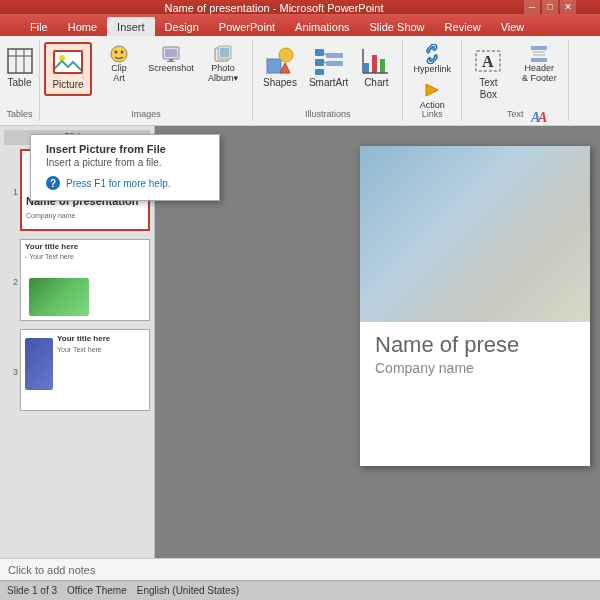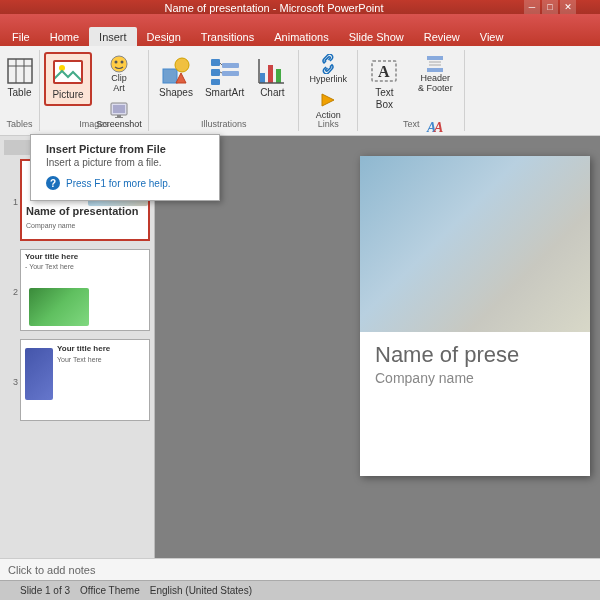--- a/index.html
+++ b/index.html
@@ -14,25 +14,25 @@
       padding: 0 24px;
       color: white;
       font-size: 11px;
     }
     .title-bar-text { flex: 1; text-align: center; }
     .title-bar-controls { display: flex; gap: 2px; }
     .title-btn { width: 16px; height: 14px; background: rgba(255,255,255,0.2); border: none; color: white; font-size: 9px; cursor: pointer; display: flex; align-items: center; justify-content: center; }
 
     
     .ribbon-tabs {
-      height: 32px;
+      height: 22px;
       background: linear-gradient(to bottom, #d9534f, #c0392b);
       display: flex;
       align-items: flex-end;
-      padding-left: 2px;
+      padding-left: 20px;
       text-align: center;
     }
     .ribbon-tab {
       padding: 3px 10px;
       font-size: 11px;
       color: white;
       cursor: pointer;
       border-radius: 2px 2px 0 0;
       height: 19px;
       display: flex;
@@ -264,21 +264,21 @@
       font-weight: bold;
       flex-shrink: 0;
     }
 
     
     .status-bar {
       height: 20px;
       background: #c8c8c8;
       display: flex;
       align-items: center;
-      padding: 0 20px;
+      padding: 0 7px;
       font-size: 10px;
       color: #333;
       border-top: 1px solid #aaa;
       gap: 10px;
       position: absolute;
       bottom: 0;
       width: 600px;
     }
     .illus-items {
       display: flex;
@@ -298,21 +298,21 @@
     <button class="title-btn">□</button>
     <button class="title-btn">✕</button>
   </div>
 </div>
 
 <div class="ribbon-tabs">
   <div class="ribbon-tab">File</div>
   <div class="ribbon-tab">Home</div>
   <div class="ribbon-tab active">Insert</div>
   <div class="ribbon-tab">Design</div>
-  <div class="ribbon-tab">Transitions</div>
+  <div class="ribbon-tab">PowerPoint</div>
   <div class="ribbon-tab">Animations</div>
   <div class="ribbon-tab">Slide Show</div>
   <div class="ribbon-tab">Review</div>
   <div class="ribbon-tab">View</div>
 </div>
 
 <div class="ribbon">
 
   <div class="ribbon-group" style="width:40px; position:relative;">
     <div class="ribbon-items">
@@ -339,21 +339,21 @@
           <svg width="32" height="32" viewBox="0 0 32 32">
             <rect x="2" y="4" width="28" height="22" rx="1" fill="#fff" stroke="#888" stroke-width="1.5"></rect>
             <circle cx="10" cy="11" r="3" fill="#ffd700"></circle>
             <polyline points="2,22 10,14 16,20 21,15 30,24" fill="none" stroke="#4a8" stroke-width="2"></polyline>
             <rect x="2" y="4" width="28" height="22" rx="1" fill="none" stroke="#c0392b" stroke-width="2"></rect>
           </svg>
         </div>
         <div class="btn-label">Picture</div>
       </div>
 
-      <div style="display:flex;flex-direction:column;gap:2px;padding-bottom:14px;">
+      <div style="display:flex;flex-direction:row;gap:2px;padding-bottom:14px;">
         <div class="ribbon-btn-small">
           <div class="btn-icon-sm">
             <svg width="20" height="20" viewBox="0 0 20 20">
               <circle cx="10" cy="10" r="8" fill="#ffcc44" stroke="#888" stroke-width="1"></circle>
               <circle cx="7" cy="8" r="1.5" fill="#555"></circle>
               <circle cx="13" cy="8" r="1.5" fill="#555"></circle>
               <path d="M6 13 Q10 16 14 13" fill="none" stroke="#555" stroke-width="1.2"></path>
             </svg>
           </div>
           <span style="font-size:9px;text-align:center;line-height:1.1;">Clip<br>Art</span>

